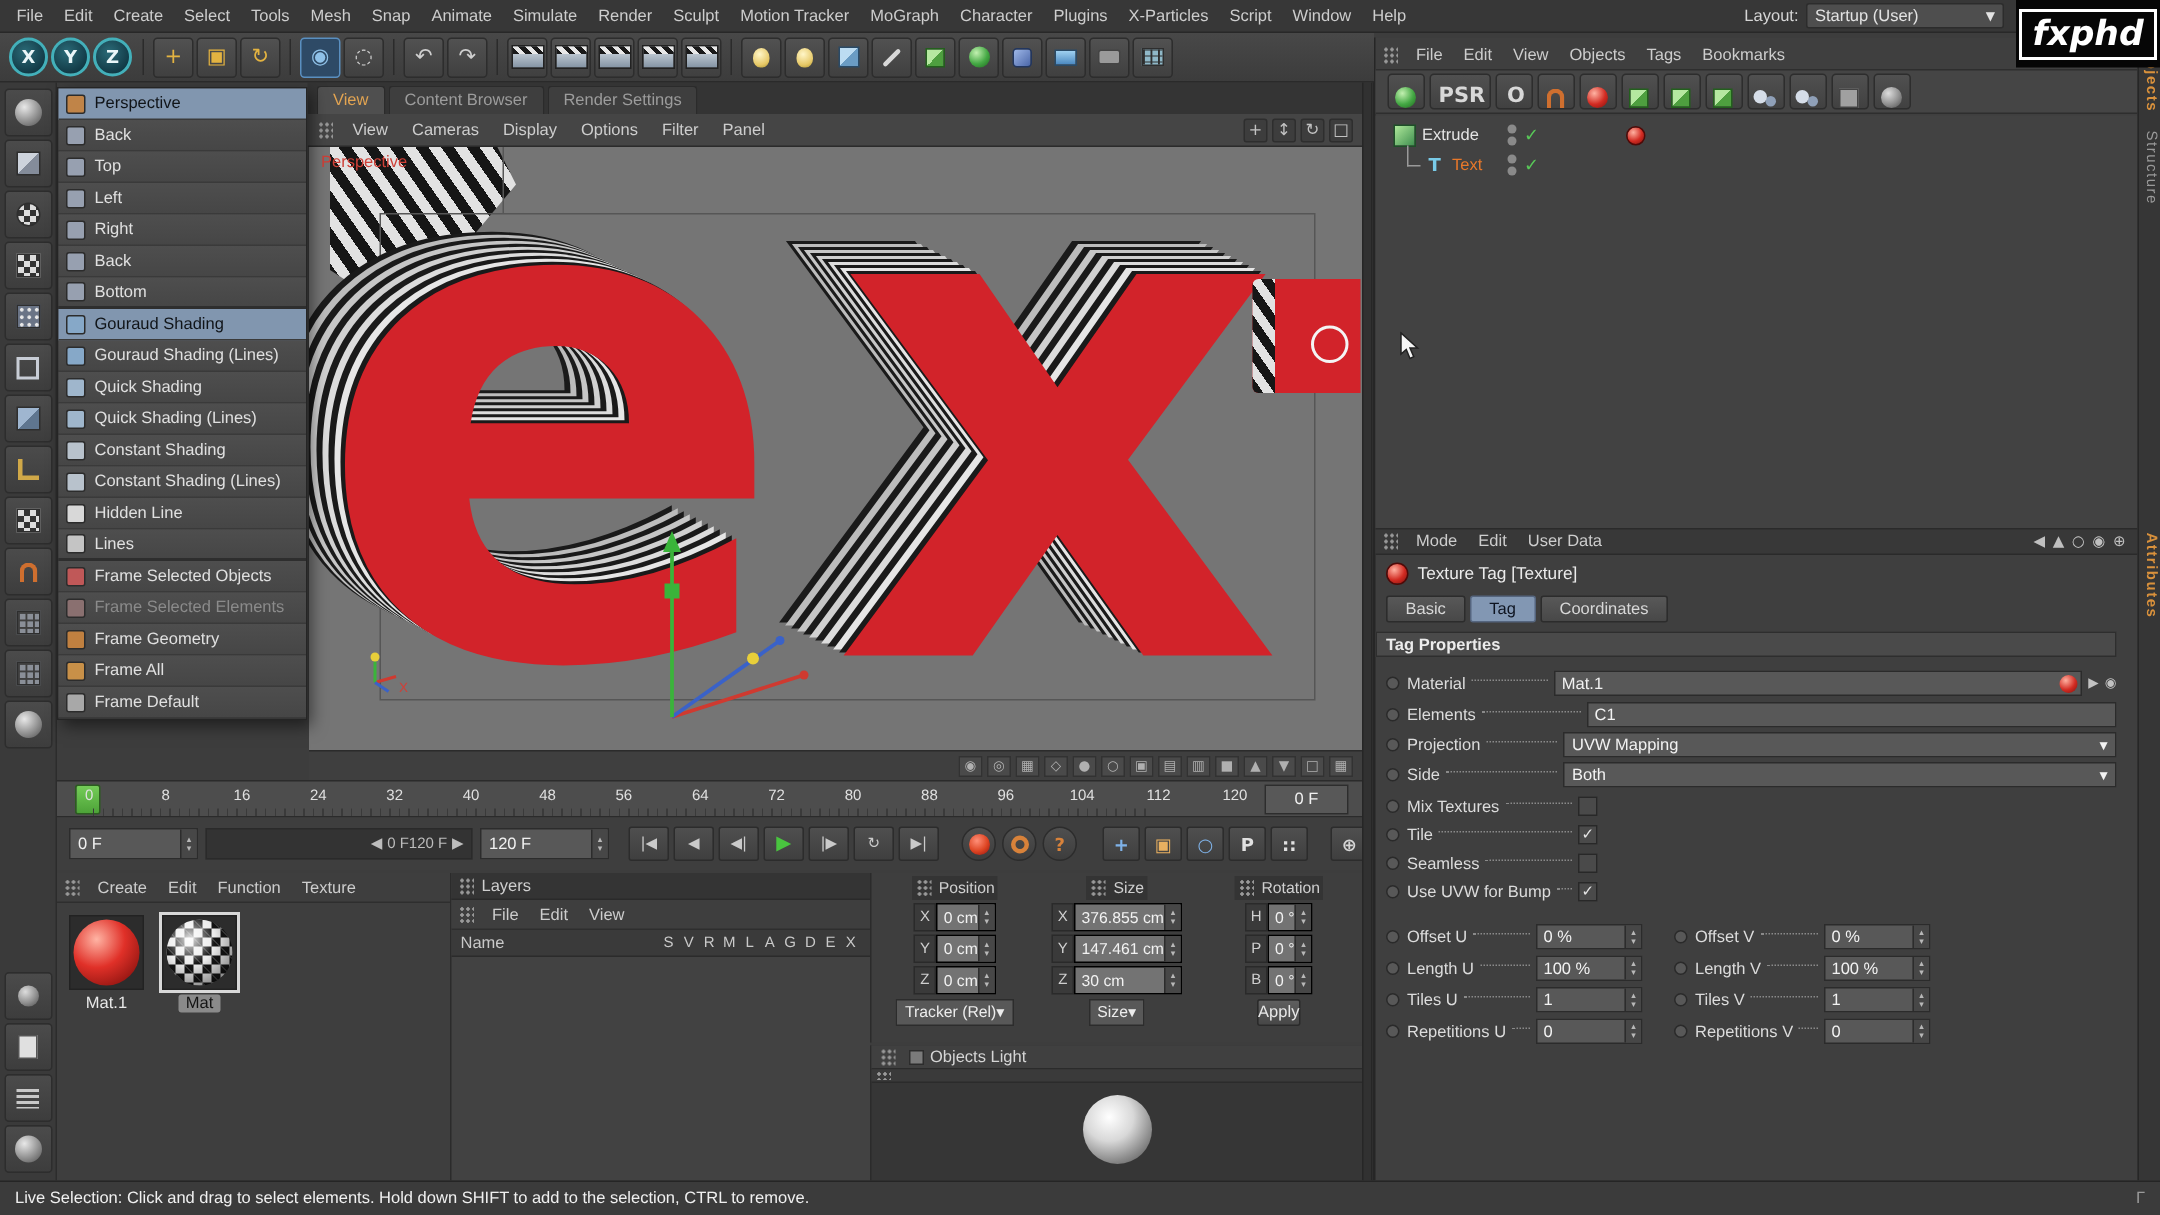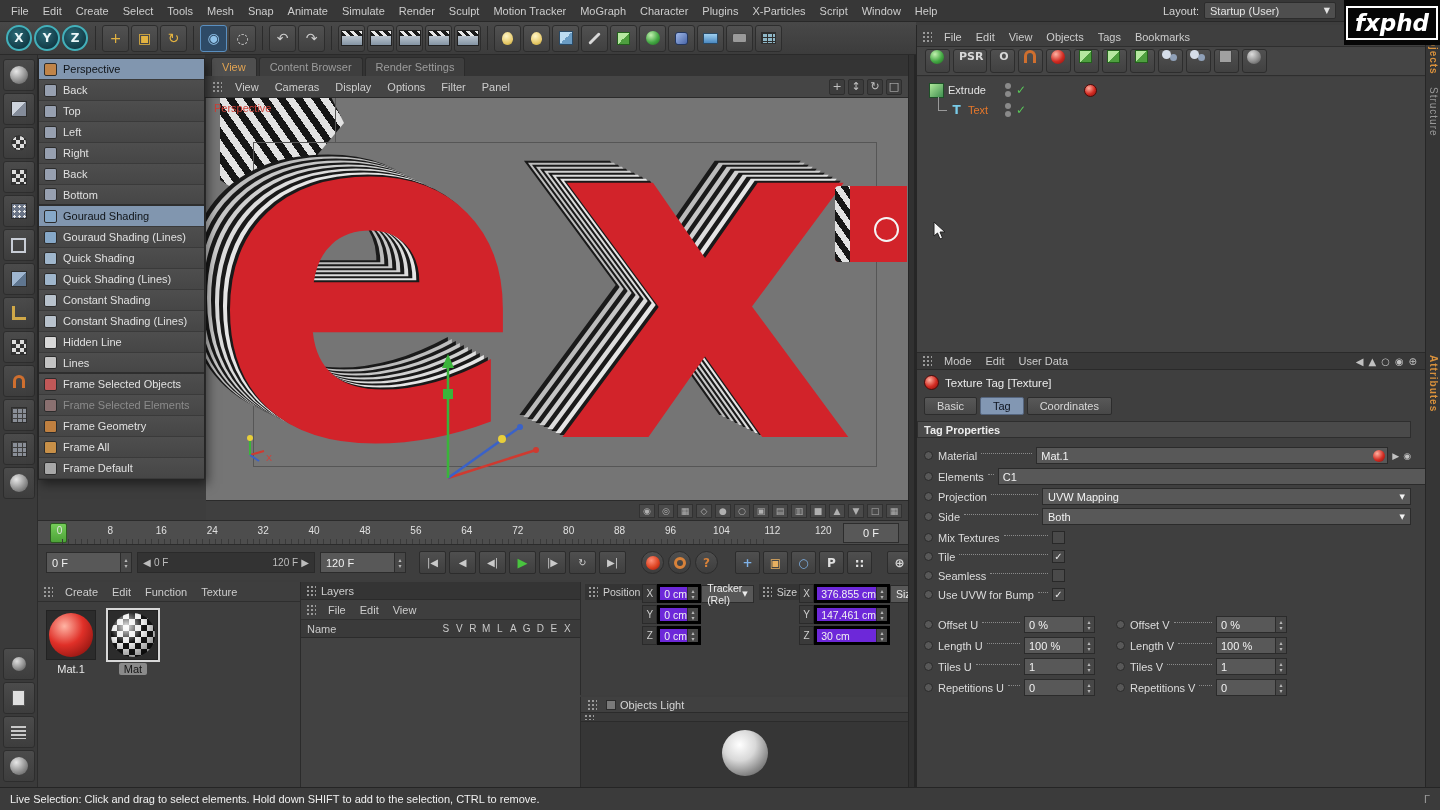--- a/index.html
+++ b/index.html
@@ -96,21 +96,21 @@
   .ruler{position:absolute;left:38px;top:520px;width:870px;height:25px;background:#4d4d4d;border-top:1px solid #2b2b2b;border-bottom:1px solid #2b2b2b;z-index:2;}
   .playhead{position:absolute;left:12px;top:2px;width:17px;height:20px;background:linear-gradient(#74cc58,#4da338);border:1px solid #2c5c20;border-radius:2px;}
   .ticks{position:absolute;left:-4px;top:4px;display:flex;height:14px;}
   .ticks::after{content:"";position:absolute;left:28px;right:80px;bottom:-5px;height:5px;background:repeating-linear-gradient(90deg,#3a3a3a 0 1px,transparent 1px 6.37px);}
   .tick{width:50.93px;text-align:center;font-size:10px;color:#e0e0e0;}
   .framebox{position:absolute;right:9px;top:2px;width:56px;height:20px;background:#585858;border:1px solid #2d2d2d;display:flex;align-items:center;justify-content:center;color:#f0f0f0;}
   .transport{position:absolute;left:38px;top:545px;width:870px;height:35px;background:#3e3e3e;display:flex;align-items:center;gap:5px;padding:0 8px;z-index:2;}
   .spinfield{width:86px;height:21px;background:#585858;border:1px solid #2c2c2c;display:flex;align-items:stretch;flex:none;}
   .spinfield .val{flex:1;padding-left:5px;color:#f0f0f0;display:flex;align-items:center;}
   .spin{width:11px;background:#474747;border-left:1px solid #2c2c2c;display:flex;flex-direction:column;align-items:center;justify-content:center;color:#b8b8b8;font-size:6px;line-height:6px;flex:none;}
-  .range{width:178px;height:21px;background:#333;border:1px solid #2a2a2a;display:flex;align-items:center;justify-content:space-between;padding:0 5px;color:#bdbdbd;font-size:10px;flex:none;}
+  .range{width:178px;height:21px;background:#333;border:1px solid #2a2a2a;display:flex;align-items:center;justify-content:flex-end;padding:0 5px;color:#bdbdbd;font-size:10px;flex:none;}
   .pbtn{width:27px;height:23px;background:linear-gradient(#4f4f4f,#3f3f3f);border:1px solid #2c2c2c;border-radius:2px;display:flex;align-items:center;justify-content:center;color:#cacaca;font-size:10px;flex:none;}
   .pbtn.accent .g{color:#49c43f;font-size:13px;}
   .rbtn{width:23px;height:23px;border-radius:50%;background:linear-gradient(#4f4f4f,#3d3d3d);border:1px solid #2c2c2c;display:flex;align-items:center;justify-content:center;flex:none;}
   .rbtn .g{font-weight:bold;font-size:12px;}
   .kbtn{width:25px;height:23px;background:linear-gradient(#4f4f4f,#3f3f3f);border:1px solid #2c2c2c;border-radius:2px;display:flex;align-items:center;justify-content:center;flex:none;}
   .kbtn .g{font-size:12px;font-weight:bold;}
 
   
   .pmenu{height:20px;display:flex;align-items:center;padding:0 2px;border-bottom:1px solid #2e2e2e;}
   .materials{position:absolute;left:38px;top:582px;width:262px;height:205px;background:#3e3e3e;z-index:2;}
@@ -121,40 +121,40 @@
   .matball-red{width:44px;height:44px;border-radius:50%;background:radial-gradient(circle at 35% 30%,#ffb4a4,#e03028 45%,#8e1410 85%);}
   .matball-checker{width:44px;height:44px;border-radius:50%;background-color:#ececec;background-image:radial-gradient(circle at 35% 30%,rgba(255,255,255,.9),rgba(255,255,255,0) 40%,rgba(0,0,0,.55) 92%),linear-gradient(45deg,#141414 25%,transparent 25%,transparent 75%,#141414 75%),linear-gradient(45deg,#141414 25%,transparent 25%,transparent 75%,#141414 75%);background-size:100% 100%,12px 12px,12px 12px;background-position:0 0,0 0,6px 6px;}
   .matname{color:#e8e8e8;padding:0 5px;}
   .matthumb.selected .matname{background:#8a8a8a;border-radius:2px;color:#141414;}
   .layers{position:absolute;left:300px;top:582px;width:280px;height:205px;background:#424242;border-left:1px solid #2b2b2b;z-index:2;}
   .ptitle{height:18px;background:#343434;display:flex;align-items:center;padding:0 2px;color:#cfcfcf;border-bottom:1px solid #2a2a2a;}
   .lheader{height:18px;background:#3a3a3a;border-bottom:1px solid #2b2b2b;display:flex;align-items:center;padding:0 6px;color:#c9c9c9;}
   .flagcols{margin-left:auto;display:flex;}
   .flagcols .fc{width:13.5px;text-align:center;font-size:10px;}
   .coords{position:absolute;left:580px;top:582px;width:328px;height:113px;background:#3e3e3e;border-left:1px solid #2b2b2b;z-index:2;display:flex;gap:5px;padding:2px 4px;}
-  .ccol{flex:1;display:flex;}
+  .ccol{flex:1;display:flex;flex-direction:column;align-items:center;}
   .chead{height:16px;background:#343434;display:flex;align-items:center;gap:2px;padding:0 2px;color:#cfcfcf;font-size:10.5px;margin-bottom:2px;}
   .crow{display:flex;height:19px;margin-bottom:2px;}
   .axchip{width:15px;background:#3a3a3a;border:1px solid #2a2a2a;color:#cfcfcf;font-size:10px;display:flex;align-items:center;justify-content:center;flex:none;}
-  .cfield{flex:1;display:flex;background:#6d28d9;border:3px solid #000000;min-width:0;}
+  .cfield{flex:1;display:flex;background:#737373;border:1px solid #000000;min-width:0;}
   .cfield .val{flex:1;display:flex;align-items:center;padding-left:4px;color:#f2f2f2;font-size:10.5px;white-space:nowrap;overflow:hidden;}
   .cdrop{height:18px;background:#585858;border:1px solid #2c2c2c;display:flex;align-items:center;justify-content:space-between;padding:0 5px;color:#ececec;font-size:10.5px;margin-top:1px;}
   .capply{height:18px;background:linear-gradient(#5f5f5f,#474747);border:1px solid #2a2a2a;border-radius:2px;display:flex;align-items:center;justify-content:center;color:#e8e8e8;margin-top:1px;}
   .dlight{position:absolute;left:580px;top:697px;width:328px;height:90px;background:#363636;border-left:1px solid #2b2b2b;z-index:2;}
   .dlhead{height:16px;background:#404040;display:flex;align-items:center;gap:4px;padding:0 3px;color:#d5d5d5;border-bottom:1px solid #2b2b2b;}
   .dlicon{width:10px;height:10px;background:#7a7a7a;border:1px solid #2c2c2c;}
   .dlsub{height:9px;background:#3a3a3a;border-bottom:1px solid #2b2b2b;display:flex;align-items:center;}
   .dlball{width:46px;height:46px;border-radius:50%;margin:8px auto 0;background:radial-gradient(circle at 38% 32%,#ffffff,#d8d8d8 38%,#8e8e8e 68%,#565656 92%);}
   .vsep908{position:absolute;left:908px;top:55px;width:7px;height:732px;background:#313131;border-left:1px solid #262626;border-right:1px solid #262626;z-index:4;}
 
   
   .rpanel{position:absolute;left:915px;top:25px;width:510px;height:762px;background:#3f3f3f;border-left:2px solid #262626;z-index:5;}
   .omenu{position:absolute;left:0;top:2px;right:0;height:19px;display:flex;align-items:center;padding:0 2px;}
   .omtools{position:absolute;left:0;top:21px;right:0;height:30px;background:#454545;border-top:1px solid #2e2e2e;border-bottom:1px solid #2e2e2e;display:flex;align-items:center;gap:3px;padding:0 8px;}
-  .chip{height:24px;min-width:25px;padding:0 3px;background:linear-gradient(#505050,#414141);border:1px solid #2d2d2d;border-radius:3px;display:flex;align-items:flex-start;justify-content:center;color:#d8d8d8;font-size:11px;font-weight:bold;gap:2px;flex:none;}
+  .chip{height:24px;min-width:25px;padding:0 3px;background:linear-gradient(#505050,#414141);border:1px solid #2d2d2d;border-radius:3px;display:flex;align-items:flex-end;justify-content:center;color:#d8d8d8;font-size:14px;font-weight:bold;gap:2px;flex:none;}
   .omtree{position:absolute;left:0;top:52px;right:0;height:275px;background:#424242;}
   .objrow{position:absolute;height:18px;display:flex;align-items:center;gap:4px;}
   .objicon-extrude{width:15px;height:15px;background:linear-gradient(135deg,#aee89a,#3f8f4f);border:1px solid #1e4f28;flex:none;}
   .objicon-text{width:15px;height:15px;display:flex;align-items:center;justify-content:center;color:#79cbe8;font-weight:bold;font-size:12px;flex:none;}
   .objlabel{color:#e4e4e4;}
   .objlabel.sel{color:#e8782a;}
   .objcells{position:absolute;display:flex;align-items:center;gap:5px;}
   .visdots{display:flex;flex-direction:column;gap:2px;}
   .visdots i{width:6px;height:6px;border-radius:50%;background:#8a8a8a;display:block;}
   .objcheck{color:#58c858;font-weight:bold;font-size:12px;font-family:"DejaVu Sans",sans-serif;}
@@ -1011,21 +1011,21 @@
         <span class="val">Mat.1</span>
         <span class="fieldball"></span>
       </div>
       <span class="miniic">▶</span>
       <span class="miniic">◉</span>
     </div>
     <div class="prow" style="top:442px">
       <span class="bullet"></span>
       <span class="plabel">Elements</span>
       <span class="leader"></span>
-      <div class="afield" style="width:442px">
+      <div class="afield" style="width:353px">
         <span class="val">C1</span>
       </div>
     </div>
     <div class="prow" style="top:462px">
       <span class="bullet"></span>
       <span class="plabel">Projection</span>
       <span class="leader"></span>
       <div class="adrop" style="width:369px">
         <span>UVW Mapping</span>
         <span class="g" style="font-size:7px">▼</span>

